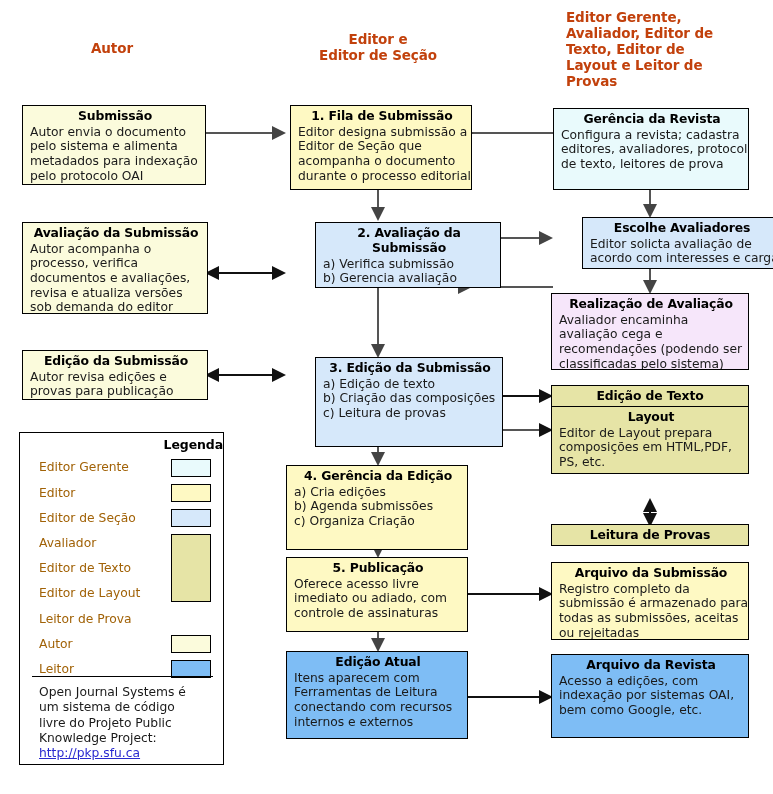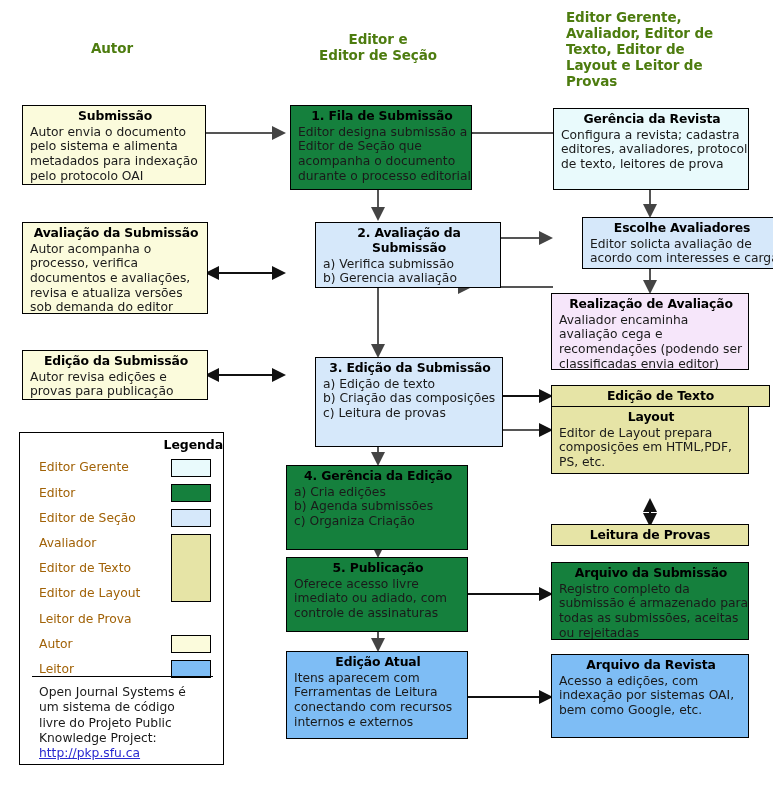--- a/index.html
+++ b/index.html
@@ -27,21 +27,21 @@
     height: 794px;
     pointer-events: none;
   }
 
   
   .col-head {
     position: absolute;
     font-weight: bold;
     font-size: 13.5px;
     line-height: 1.18;
-    color: #4d7c0f;
+    color: #c2410c;
     letter-spacing: -0.1px;
   }
   .col-head.center { text-align: center; }
   .col-head.left   { text-align: left; }
 
   
   .node {
     position: absolute;
     box-sizing: border-box;
     border: 1px solid #000000;
@@ -67,21 +67,21 @@
   .node.titleonly {
     display: flex;
     align-items: center;
     justify-content: center;
     padding: 0;
   }
   .node.titleonly .title { margin-bottom: 0; }
 
   
   .c-gerente  { background: #e9fafc; }
-  .c-editor   { background: #15803d; }
+  .c-editor   { background: #fef9c3; }
   .c-secao    { background: #d6e8fa; margin-left: 31px; }
   .c-avaliador{ background: #f6e6fa; }
   .c-texto    { background: #e6e4a6; }
   .c-autor    { background: #fbfbdc; }
   .c-leitor   { background: #7ebdf5; }
 
   
   #legend {
     position: absolute;
     left: 19px;
@@ -267,37 +267,37 @@
     <span class="title">Escolhe Avaliadores</span>
     <span class="line">Editor solicta avaliação de</span>
     <span class="line">acordo com interesses e carga</span>
   </div>
 
   <div class="node c-avaliador" style="left:551px; top:293px; width:198px; height:77px;">
     <span class="title">Realização de Avaliação</span>
     <span class="line">Avaliador encaminha</span>
     <span class="line">avaliação cega e</span>
     <span class="line">recomendações (podendo ser</span>
-    <span class="line">classificadas envia editor)</span>
+    <span class="line">classificadas pelo sistema)</span>
   </div>
 
   <div class="node c-autor" style="left:22px; top:350px; width:186px; height:50px;">
     <span class="title">Edição da Submissão</span>
     <span class="line">Autor revisa edições e</span>
     <span class="line">provas para publicação</span>
   </div>
 
   <div class="node c-secao" style="left:284px; top:357px; width:188px; height:90px;">
     <span class="title">3. Edição da Submissão</span>
     <span class="line">a) Edição de texto</span>
     <span class="line">b) Criação das composições</span>
     <span class="line">c) Leitura de provas</span>
   </div>
 
-  <div class="node c-texto titleonly" style="left:551px; top:385px; width:219px; height:22px;">
+  <div class="node c-texto titleonly" style="left:551px; top:385px; width:198px; height:22px;">
     <span class="title">Edição de Texto</span>
   </div>
 
   <div class="node c-texto" style="left:551px; top:406px; width:198px; height:68px;">
     <span class="title">Layout</span>
     <span class="line">Editor de Layout prepara</span>
     <span class="line">composições em HTML,PDF,</span>
     <span class="line">PS, etc.</span>
   </div>
 

